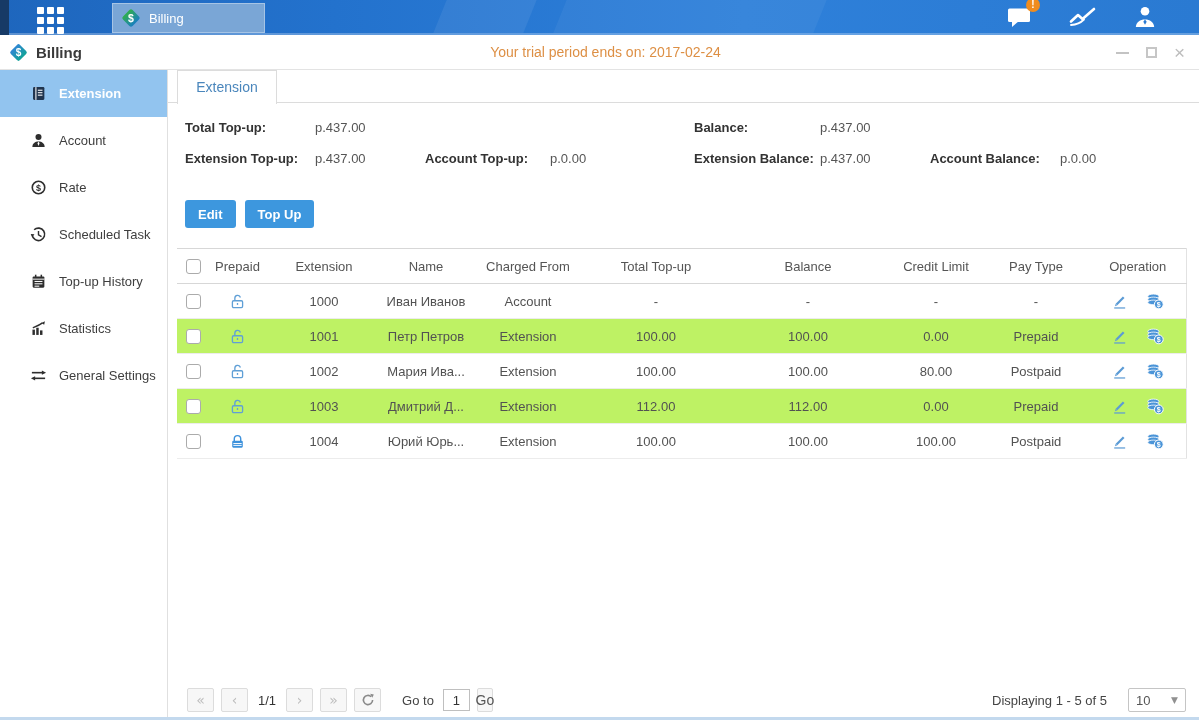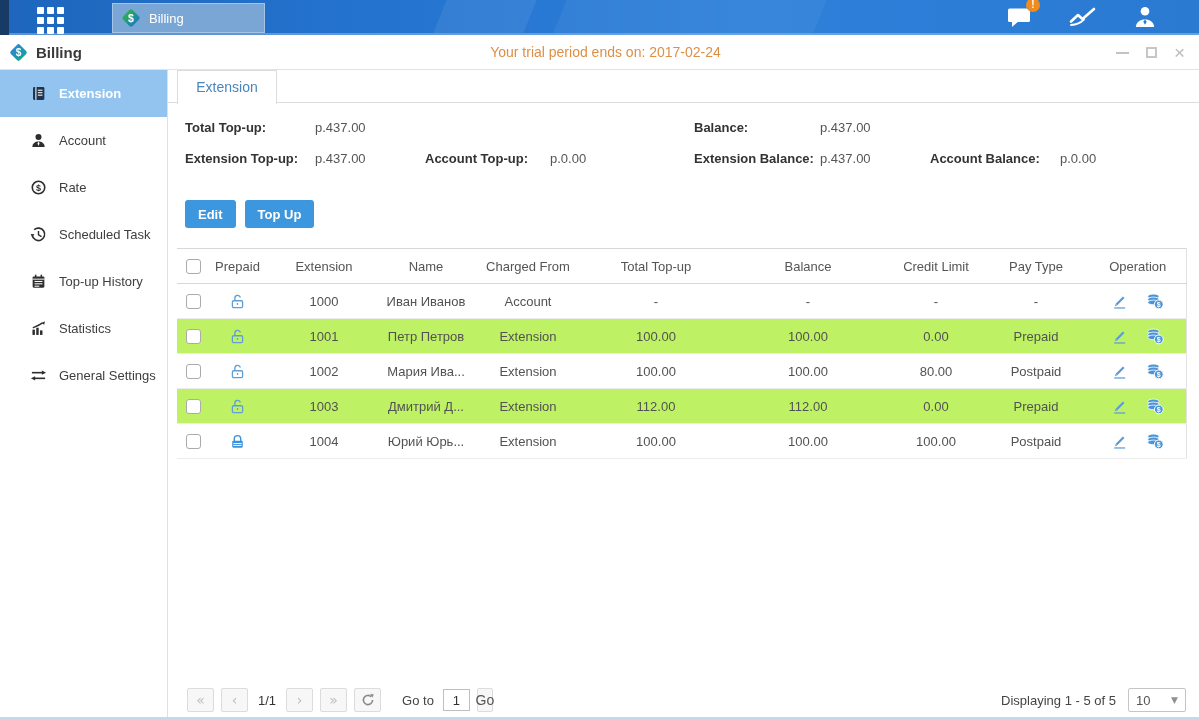--- a/index.html
+++ b/index.html
@@ -80,21 +80,21 @@
   .pager{position:absolute; left:19px; right:13px; bottom:7px; height:26px; display:flex; align-items:center; font-size:13px; color:#444;}
   .pbtn{
     width:27px; height:24px; background:#f7f7f7; border:1px solid #dcdcdc; border-radius:2px;
     color:#bdbdbd; font-size:14px; display:flex; align-items:center; justify-content:center;
     margin-right:7px; cursor:pointer; font-family:"DejaVu Sans", sans-serif;
   }
   .pind{margin:0 10px 0 3px; color:#333;}
   .goto-lbl{margin-left:14px; margin-right:9px;}
   .goto-input{width:27px; height:22px; border:1px solid #bfbfbf; text-align:center; font-size:13px; font-family:inherit; color:#333;}
   .go-btn{width:16px; margin-left:7px; margin-right:8px; color:#555; font-family:inherit;}
-  .right-pager{margin-left:auto; display:flex; align-items:center; gap:12px;}
+  .right-pager{margin-left:auto; display:flex; align-items:center; gap:21px;}
   .page-size{
     width:58px; height:24px; border:1px solid #c5c5c5; border-radius:2px; background:#fff;
     display:flex; align-items:center; justify-content:space-between; padding:0 7px; color:#555; cursor:pointer;
   }
   .page-size .tri{font-size:9px; color:#909090; font-family:"DejaVu Sans", sans-serif;}
   .bottom-strip{position:absolute; left:0; right:0; bottom:0; height:3px; background:#c3d9ee; z-index:5;}
 </style>
 </head>
 <body>
 

